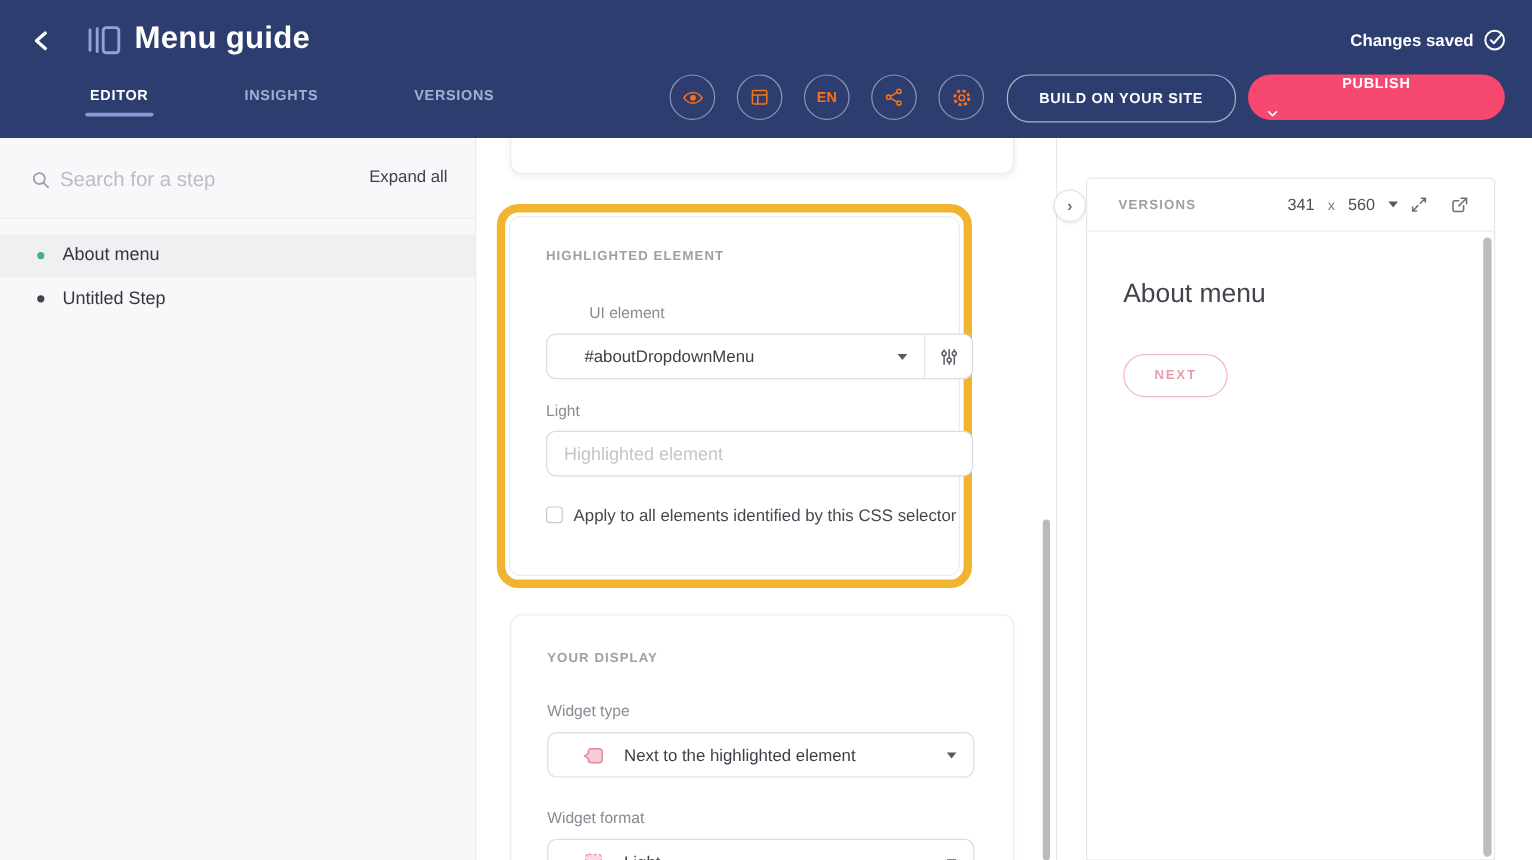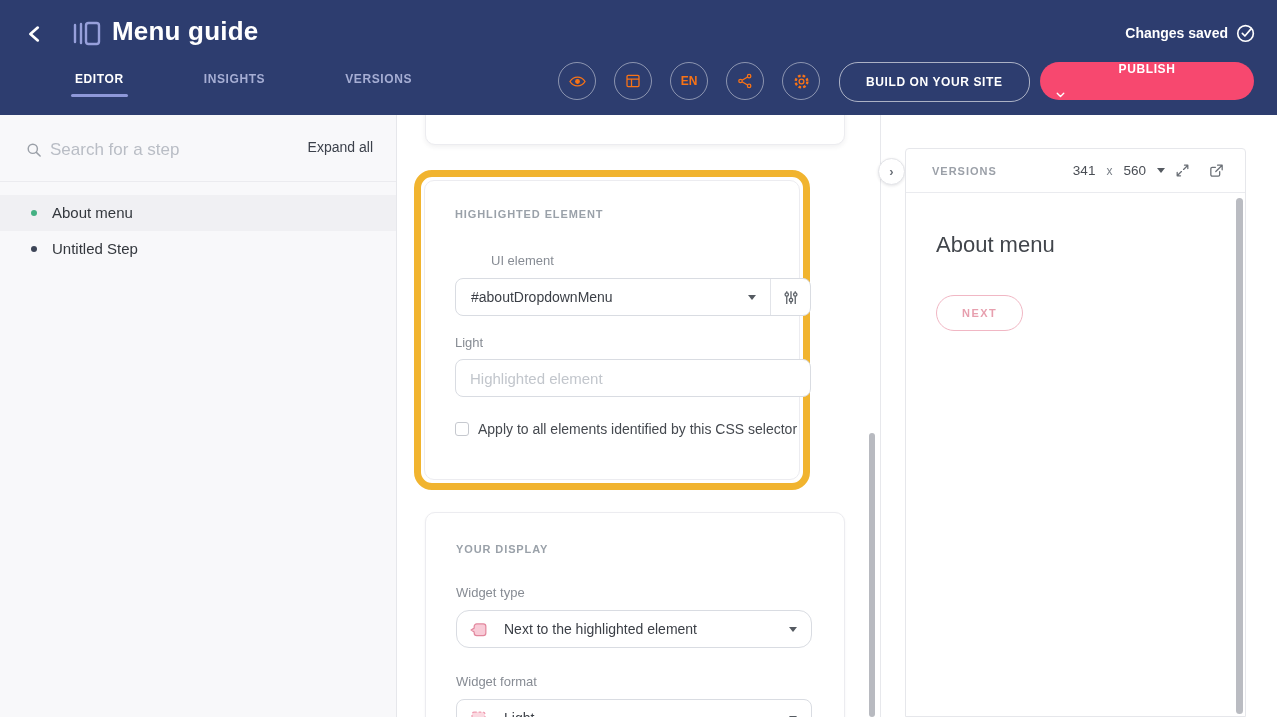--- a/index.html
+++ b/index.html
@@ -56,21 +56,21 @@
   .step-dot.dark { background:#3d4557; }
 
   
   .main { position:absolute; left:397px; top:0; width:484px; height:602px; background:#fff; border-right:1px solid #e7e8ec; overflow:hidden; }
   .card { position:absolute; background:#fff; border:1px solid #ececf0; border-radius:10px; box-shadow:0 2px 5px rgba(40,45,60,.07); }
   .partial-top-card { left:28px; top:-18px; width:420px; height:48px; }
   .hl-wrap { position:absolute; left:17px; top:55px; width:396px; height:320px; border:7px solid #f1b42f; border-radius:18px; padding:3px; background:#fff; }
   .hl-card { position:relative; width:100%; height:100%; border:1px solid #ececf0; border-radius:10px; background:#fff; }
   .section-heading { position:absolute; font-size:11px; font-weight:700; letter-spacing:.9px; color:#9aa1a9; }
   .field-label { position:absolute; font-size:13px; color:#878c94; }
-  .select-group { position:absolute; display:flex; align-items:stretch; border:1px solid #d9dce2; border-radius:8px; background:#fff; height:38px; }
+  .select-group { position:absolute; display:flex; align-items:stretch; border:1px solid #d9dce2; border-radius:8px; background:#fff; height:38px;padding-left:16px; }
   .select-main { flex:1; display:flex; align-items:center; padding:0 14px 0 15px; cursor:pointer; }
   .select-value { flex:1; font-size:14px; color:#3b3f46; }
   .caret { width:0; height:0; border-left:4px solid transparent; border-right:4px solid transparent; border-top:5px solid #555a61; }
   .v-divider { width:1px; background:#e2e4e9; margin:0; }
   .icon-cell { width:39px; display:flex; align-items:center; justify-content:center; background:none; border:none; cursor:pointer; color:#5a5f66; }
   .text-input { position:absolute; height:38px; border:1px solid #d9dce2; border-radius:8px; padding:0 14px;
                 font-family:inherit; font-size:15px; color:#3b3f46; outline:none; background:#fff; }
   .text-input::placeholder { color:#c2c6cc; }
   .checkbox-row { position:absolute; display:flex; align-items:center; gap:9px; cursor:pointer; }
   .checkbox-box { width:14px; height:14px; border:1px solid #c6c9cf; border-radius:3px; background:#fff; flex:none; }
@@ -254,21 +254,21 @@
           <span class="checkbox-box"></span>
           <span class="checkbox-label">Apply to all elements identified by this CSS selector</span>
         </div>
       </div>
     </div>
 
     <div class="card step-card">
       <div class="section-heading" style="left:30px; top:30px;">YOUR DISPLAY</div>
 
       <div class="field-label" style="left:30px; top:72px;">Widget type</div>
-      <div class="select-group wt-select" style="left:30px; top:97px; width:356px;border-radius:13px;">
+      <div class="select-group wt-select" style="left:30px; top:97px; width:356px;">
         <span class="wt-icon">
           <svg width="19" height="19" viewBox="0 0 22 22" fill="#f8cbd7" stroke="#e2879d" stroke-width="1.4" stroke-linejoin="round">
             <path d="M9 4.5h7.5a3 3 0 0 1 3 3v7.5a3 3 0 0 1-3 3H9a3 3 0 0 1-3-3v-1.2l-3.6-2.3L6 9.4V7.5a3 3 0 0 1 3-3z"></path>
           </svg>
         </span>
         <span class="select-value">Next to the highlighted element</span>
         <span class="caret" style="margin-right:14px;"></span>
       </div>
 
       <div class="field-label" style="left:30px; top:161px;">Widget format</div>

